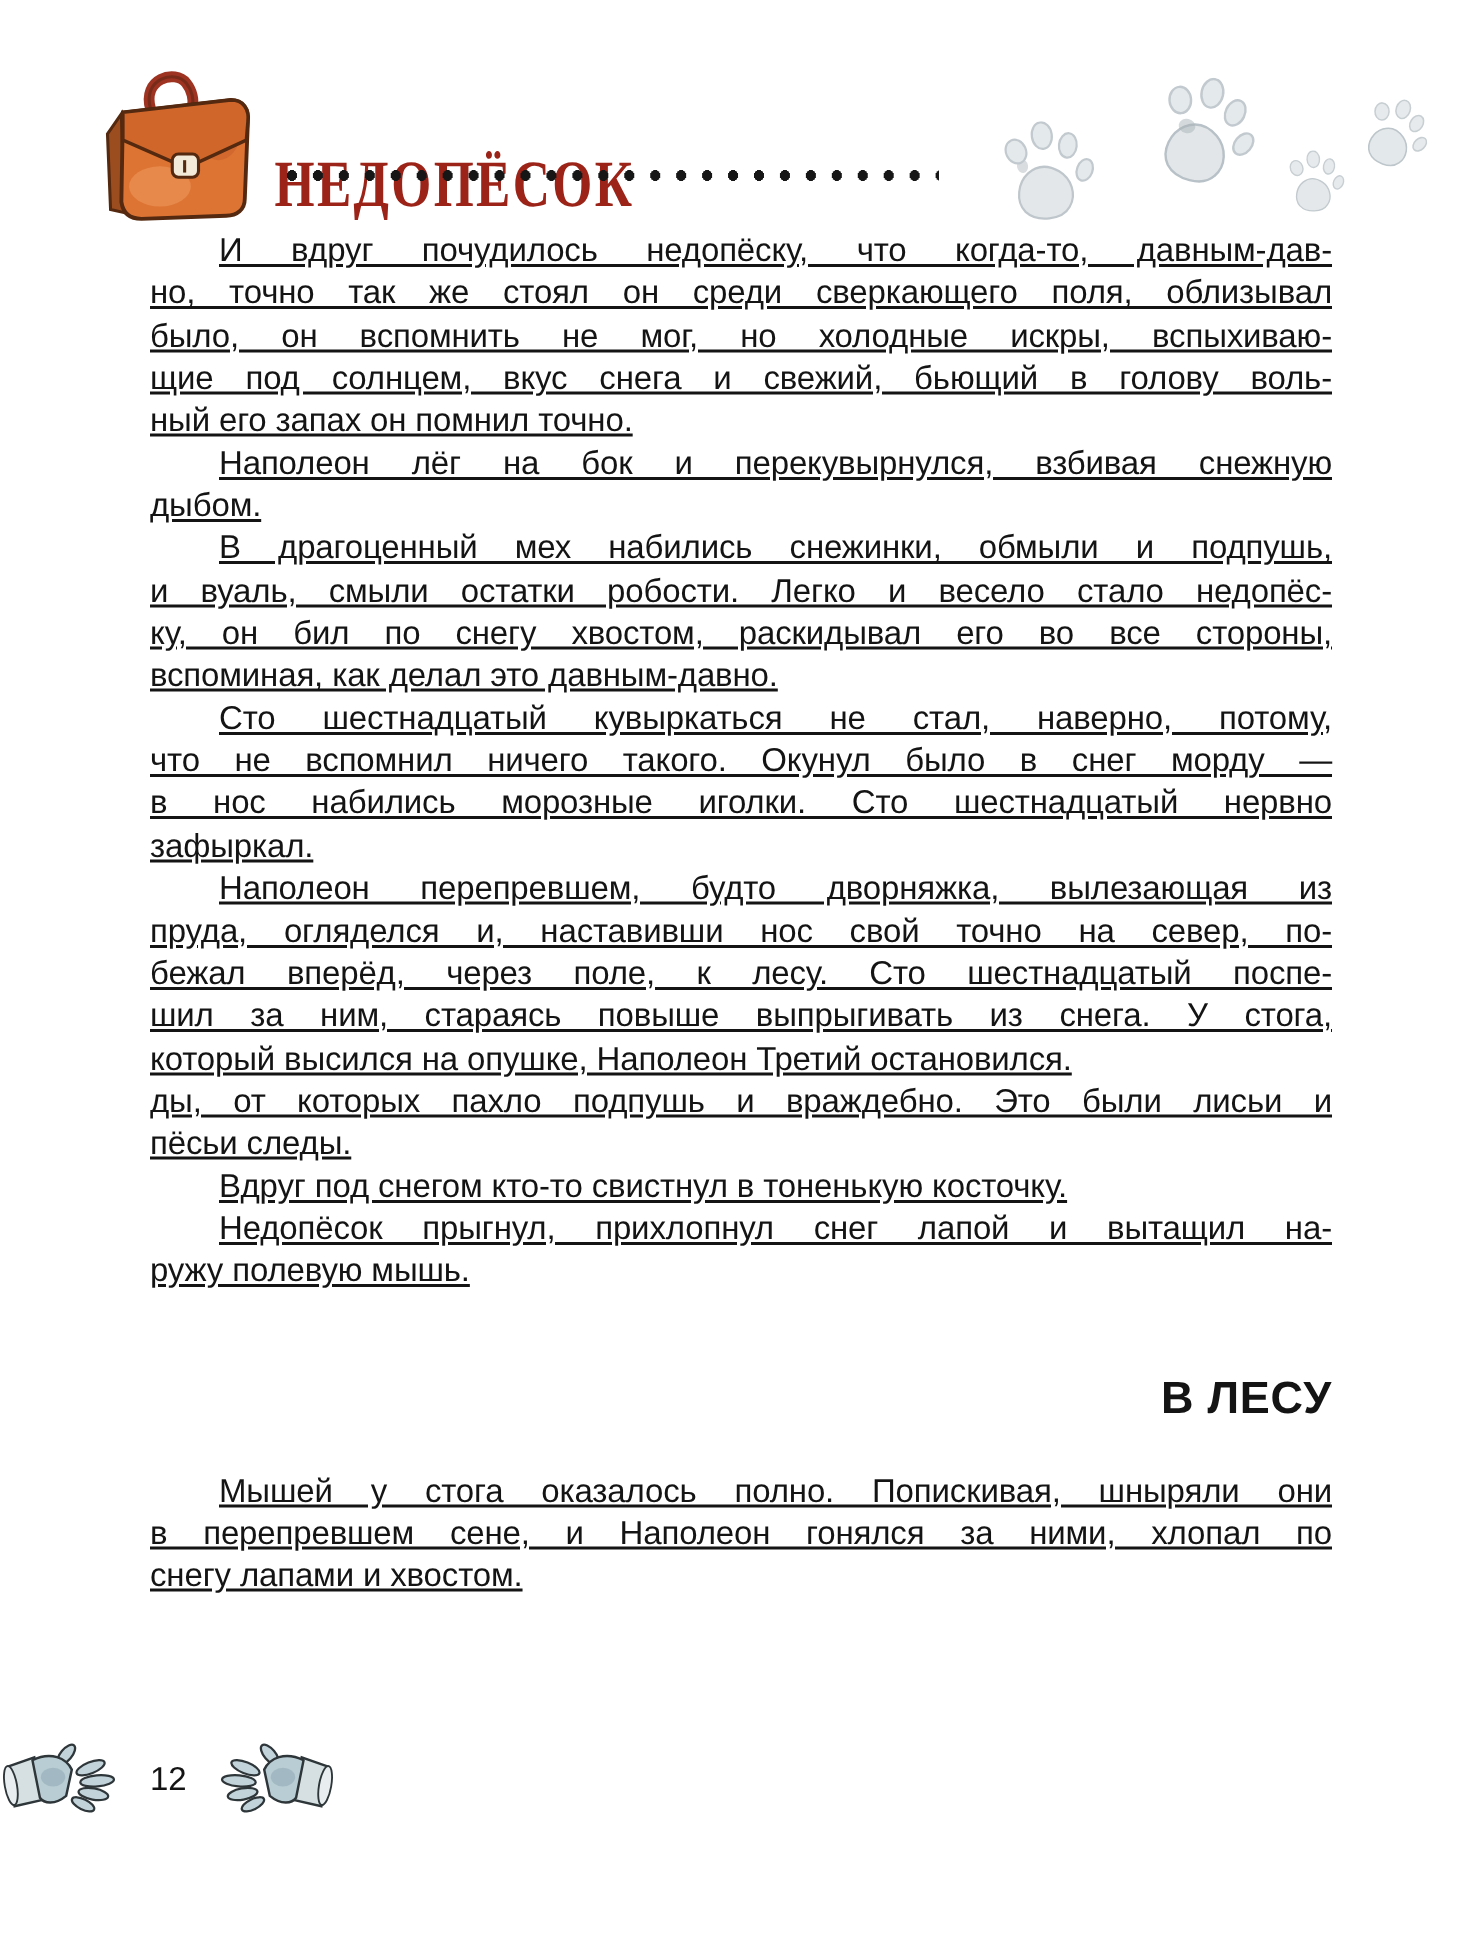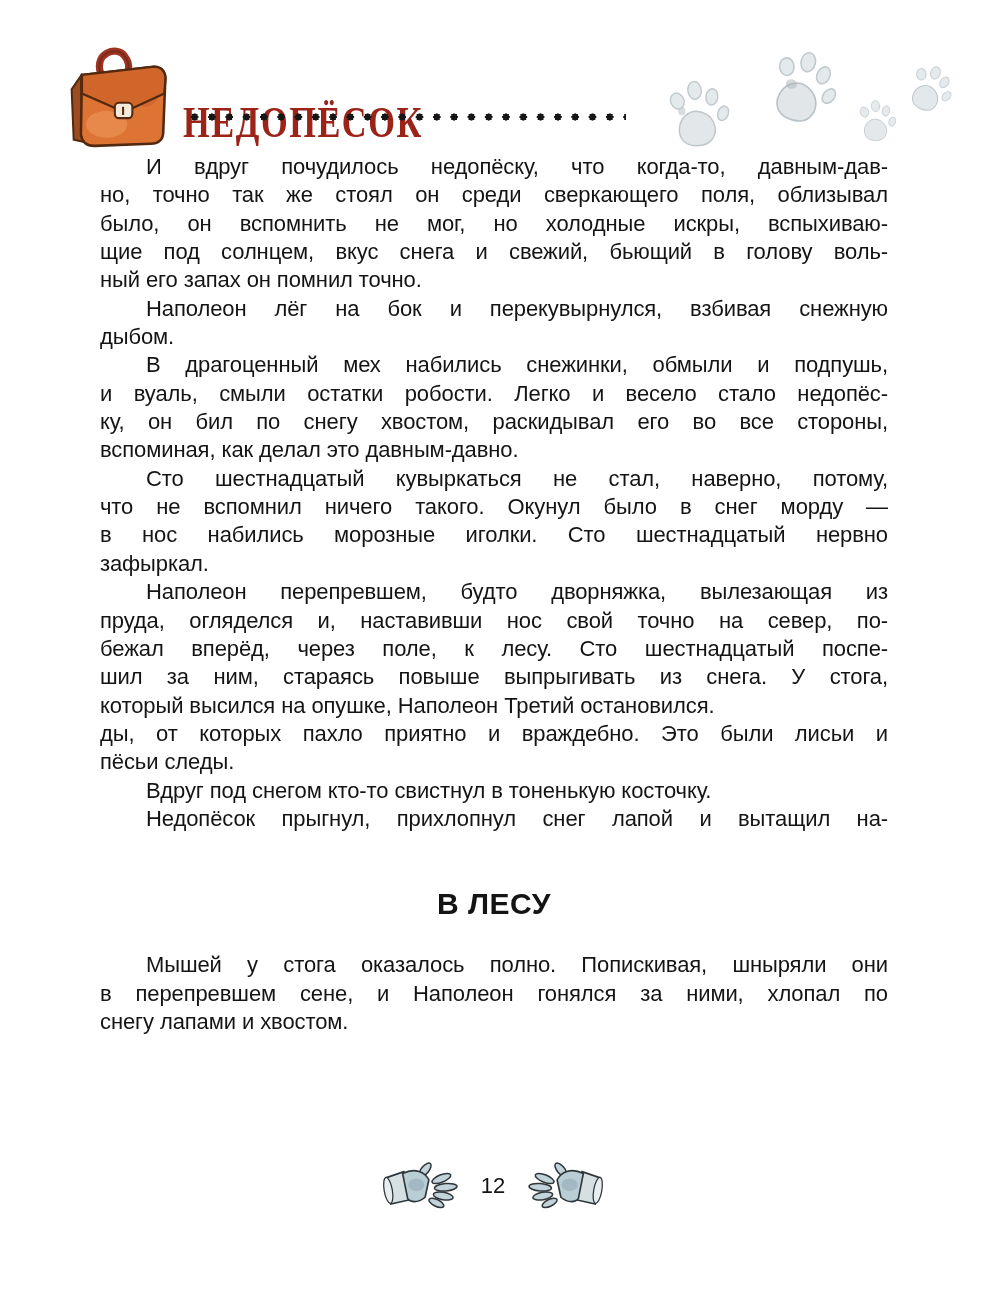--- a/index.html
+++ b/index.html
@@ -30,32 +30,32 @@
   .paw2 { left:122px; top:12px; width:88px; height:80px; transform:rotate(12deg); }
   .paw3 { left:214px; top:60px; width:50px; height:46px; transform:rotate(-4deg); }
   .paw4 { left:264px; top:26px; width:56px; height:52px; transform:rotate(18deg); }
 
   
   .text-block {
     position:absolute; left:100px; top:153px; width:788px;
     font-size:22px; line-height:28.35px; letter-spacing:-0.1px;
   }
   .paragraph { margin:0; }
-  .line { text-align:justify; text-align-last:justify; }
+  .line { text-align:justify; text-align-last:justify;text-decoration:underline; }
   .line.first { text-indent:46px; }
   .line.last { text-align-last:auto; }
   .section-heading {
-    margin:52px 0 28px 0; text-align:center;
+    margin:52px 0 28px 0; text-align:right;
     font-size:30px; font-weight:bold; line-height:38px; letter-spacing:.5px;
   }
 
   
   .footer {
     position:absolute; left:0; top:1156px; width:986px; height:60px;
-    display:flex; align-items:center; justify-content:center; gap:18px;
+    display:flex; align-items:center; gap:18px;
   }
   .glove { width:82px; height:50px; }
   .glove.right { transform:scaleX(-1); }
   .page-number { font-size:22px; line-height:1; }
 </style>
 </head>
 <body>
 
 <div class="page">
 
@@ -135,28 +135,29 @@
         <div class="line last">зафыркал.</div>
       </div>
       <div class="paragraph">
         <div class="line first">Наполеон перепревшем, будто дворняжка, вылезающая из</div>
         <div class="line">пруда, огляделся и, наставивши нос свой точно на север, по-</div>
         <div class="line">бежал вперёд, через поле, к лесу. Сто шестнадцатый поспе-</div>
         <div class="line">шил за ним, стараясь повыше выпрыгивать из снега. У стога,</div>
         <div class="line last">который высился на опушке, Наполеон Третий остановился.</div>
       </div>
       <div class="paragraph">
-        <div class="line">ды, от которых пахло приятно и враждебно. Это были лисьи и</div>
+        <div class="line">ды, от которых пахло подпушь и враждебно. Это были лисьи и</div>
         <div class="line last">пёсьи следы.</div>
       </div>
       <div class="paragraph">
         <div class="line first last">Вдруг под снегом кто-то свистнул в тоненькую косточку.</div>
       </div>
       <div class="paragraph">
         <div class="line first">Недопёсок прыгнул, прихлопнул снег лапой и вытащил на-</div>
+        <div class="line last">ружу полевую мышь.</div>
       </div>
       <div class="section-heading">В ЛЕСУ</div>
       <div class="paragraph">
         <div class="line first">Мышей у стога оказалось полно. Попискивая, шныряли они</div>
         <div class="line">в перепревшем сене, и Наполеон гонялся за ними, хлопал по</div>
         <div class="line last">снегу лапами и хвостом.</div>
       </div>
     </div>
 
   <div class="footer">

